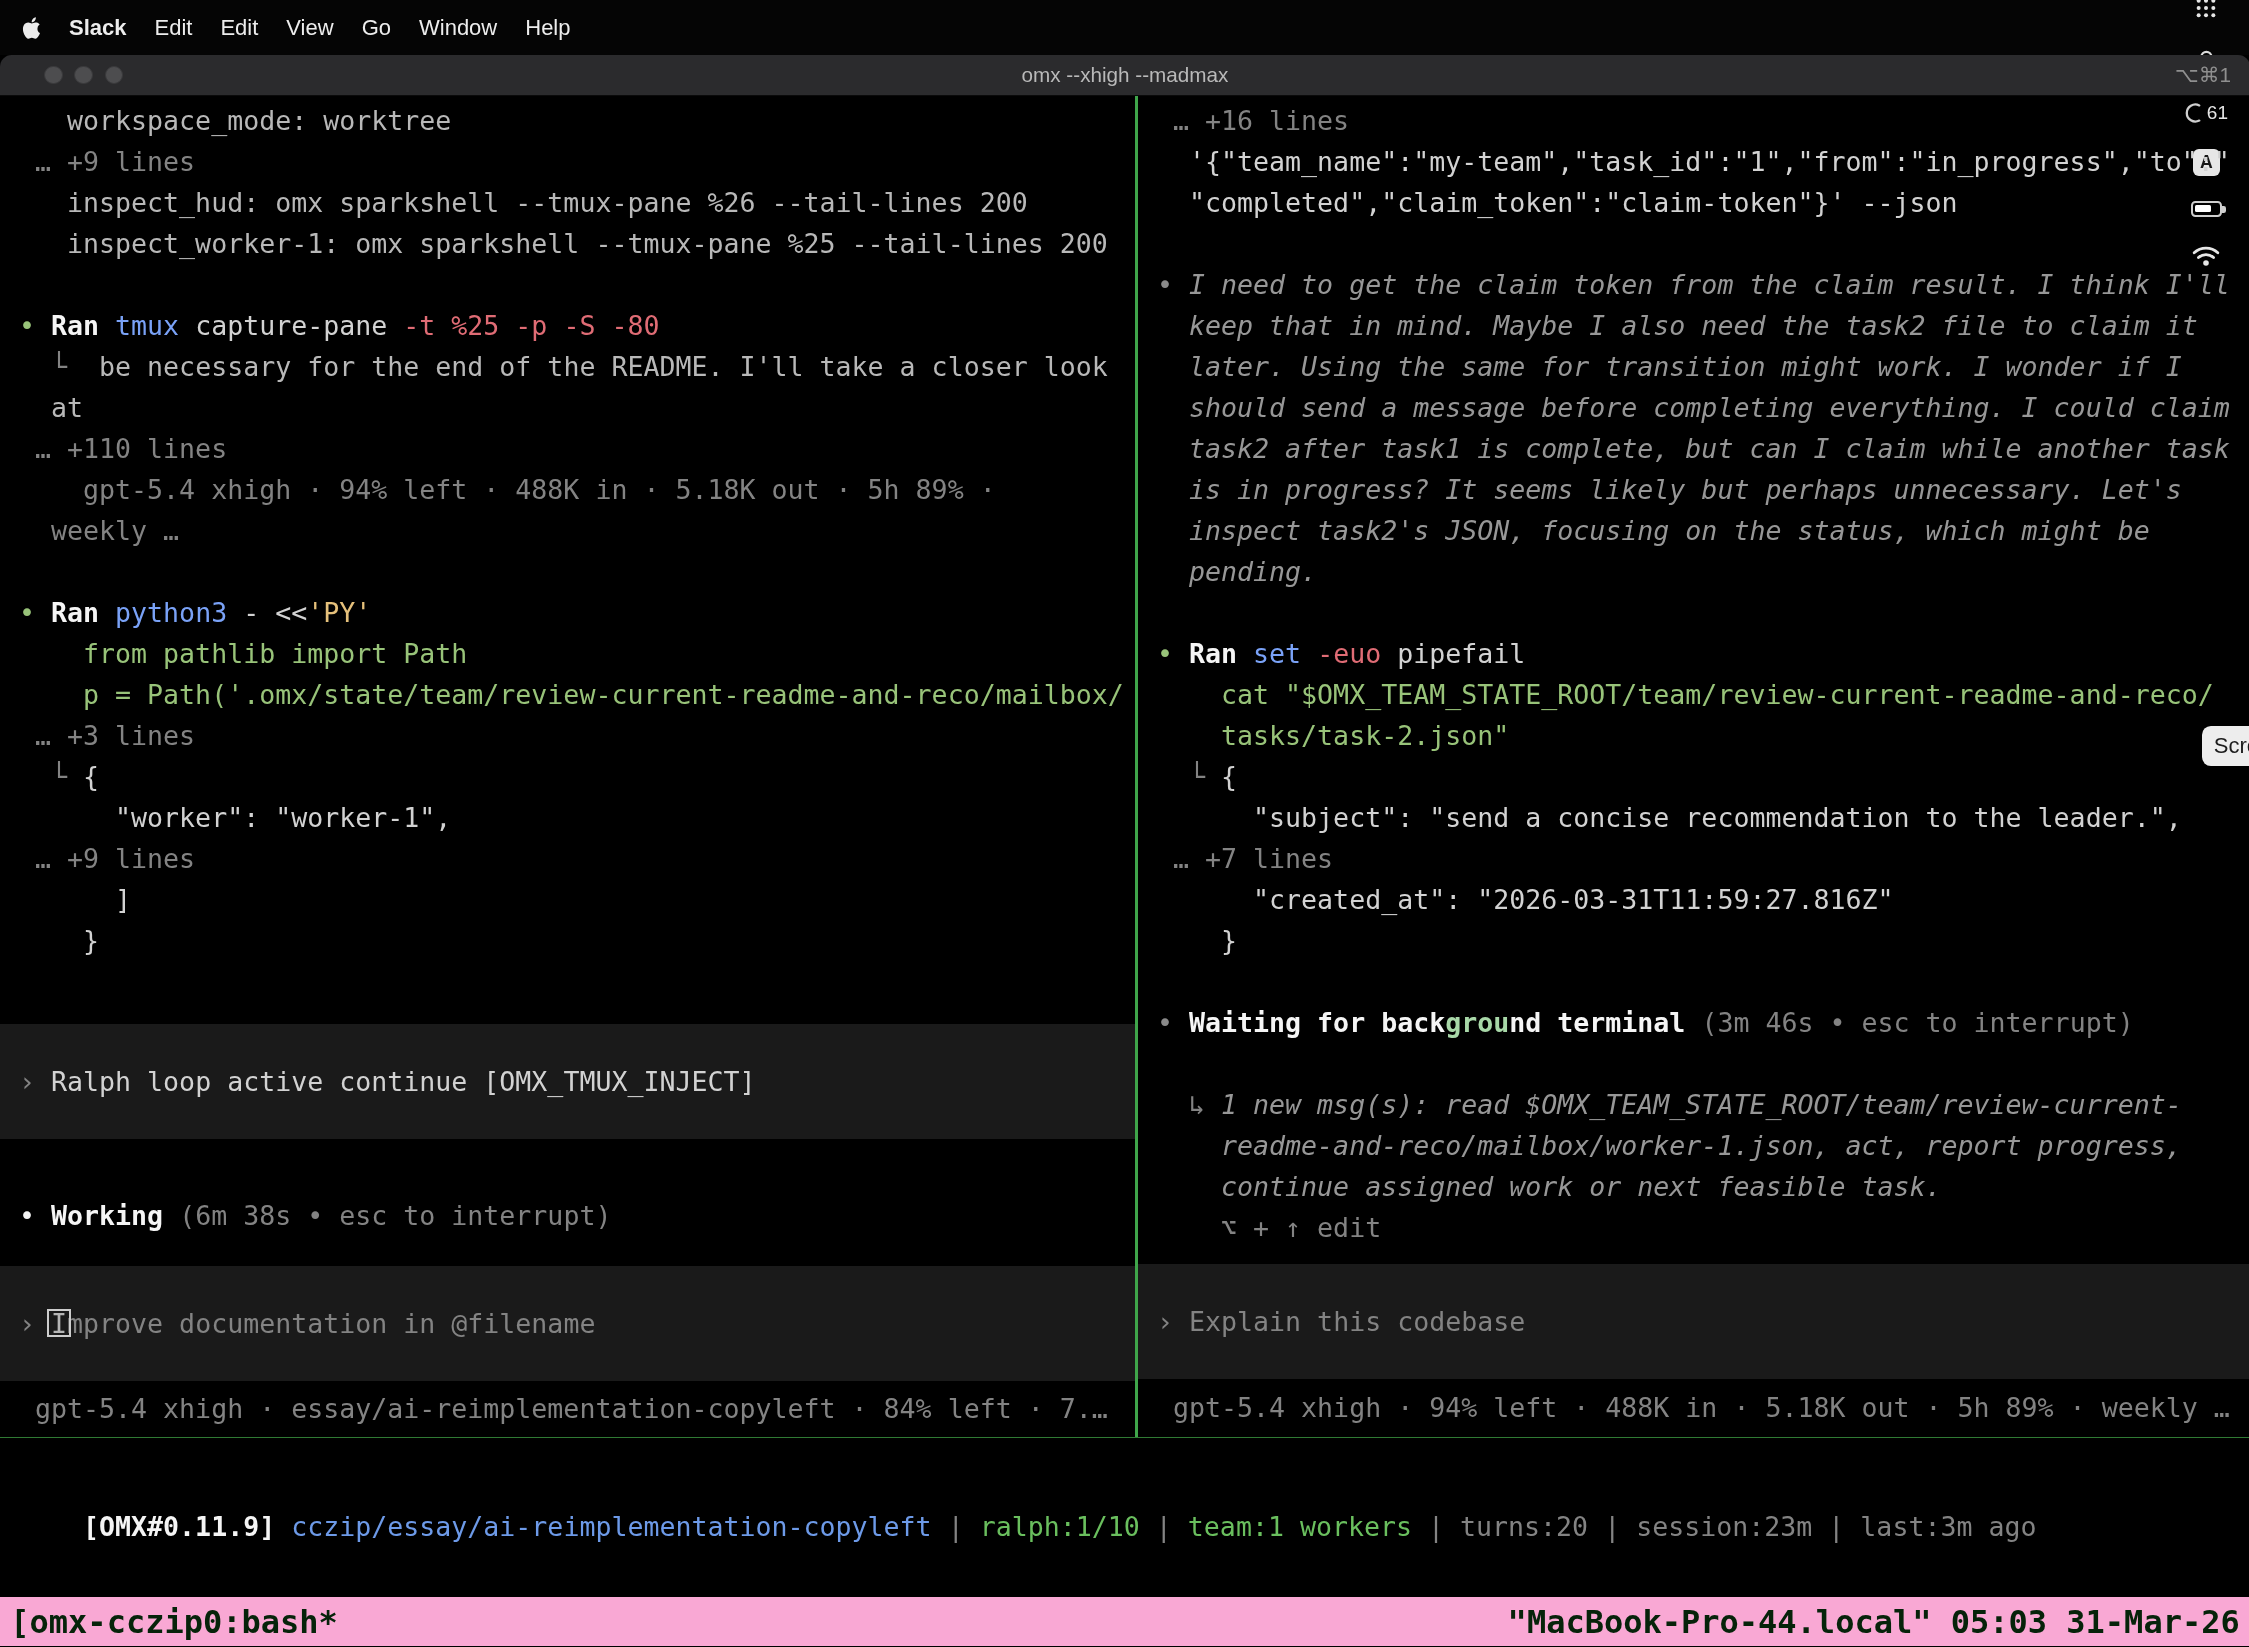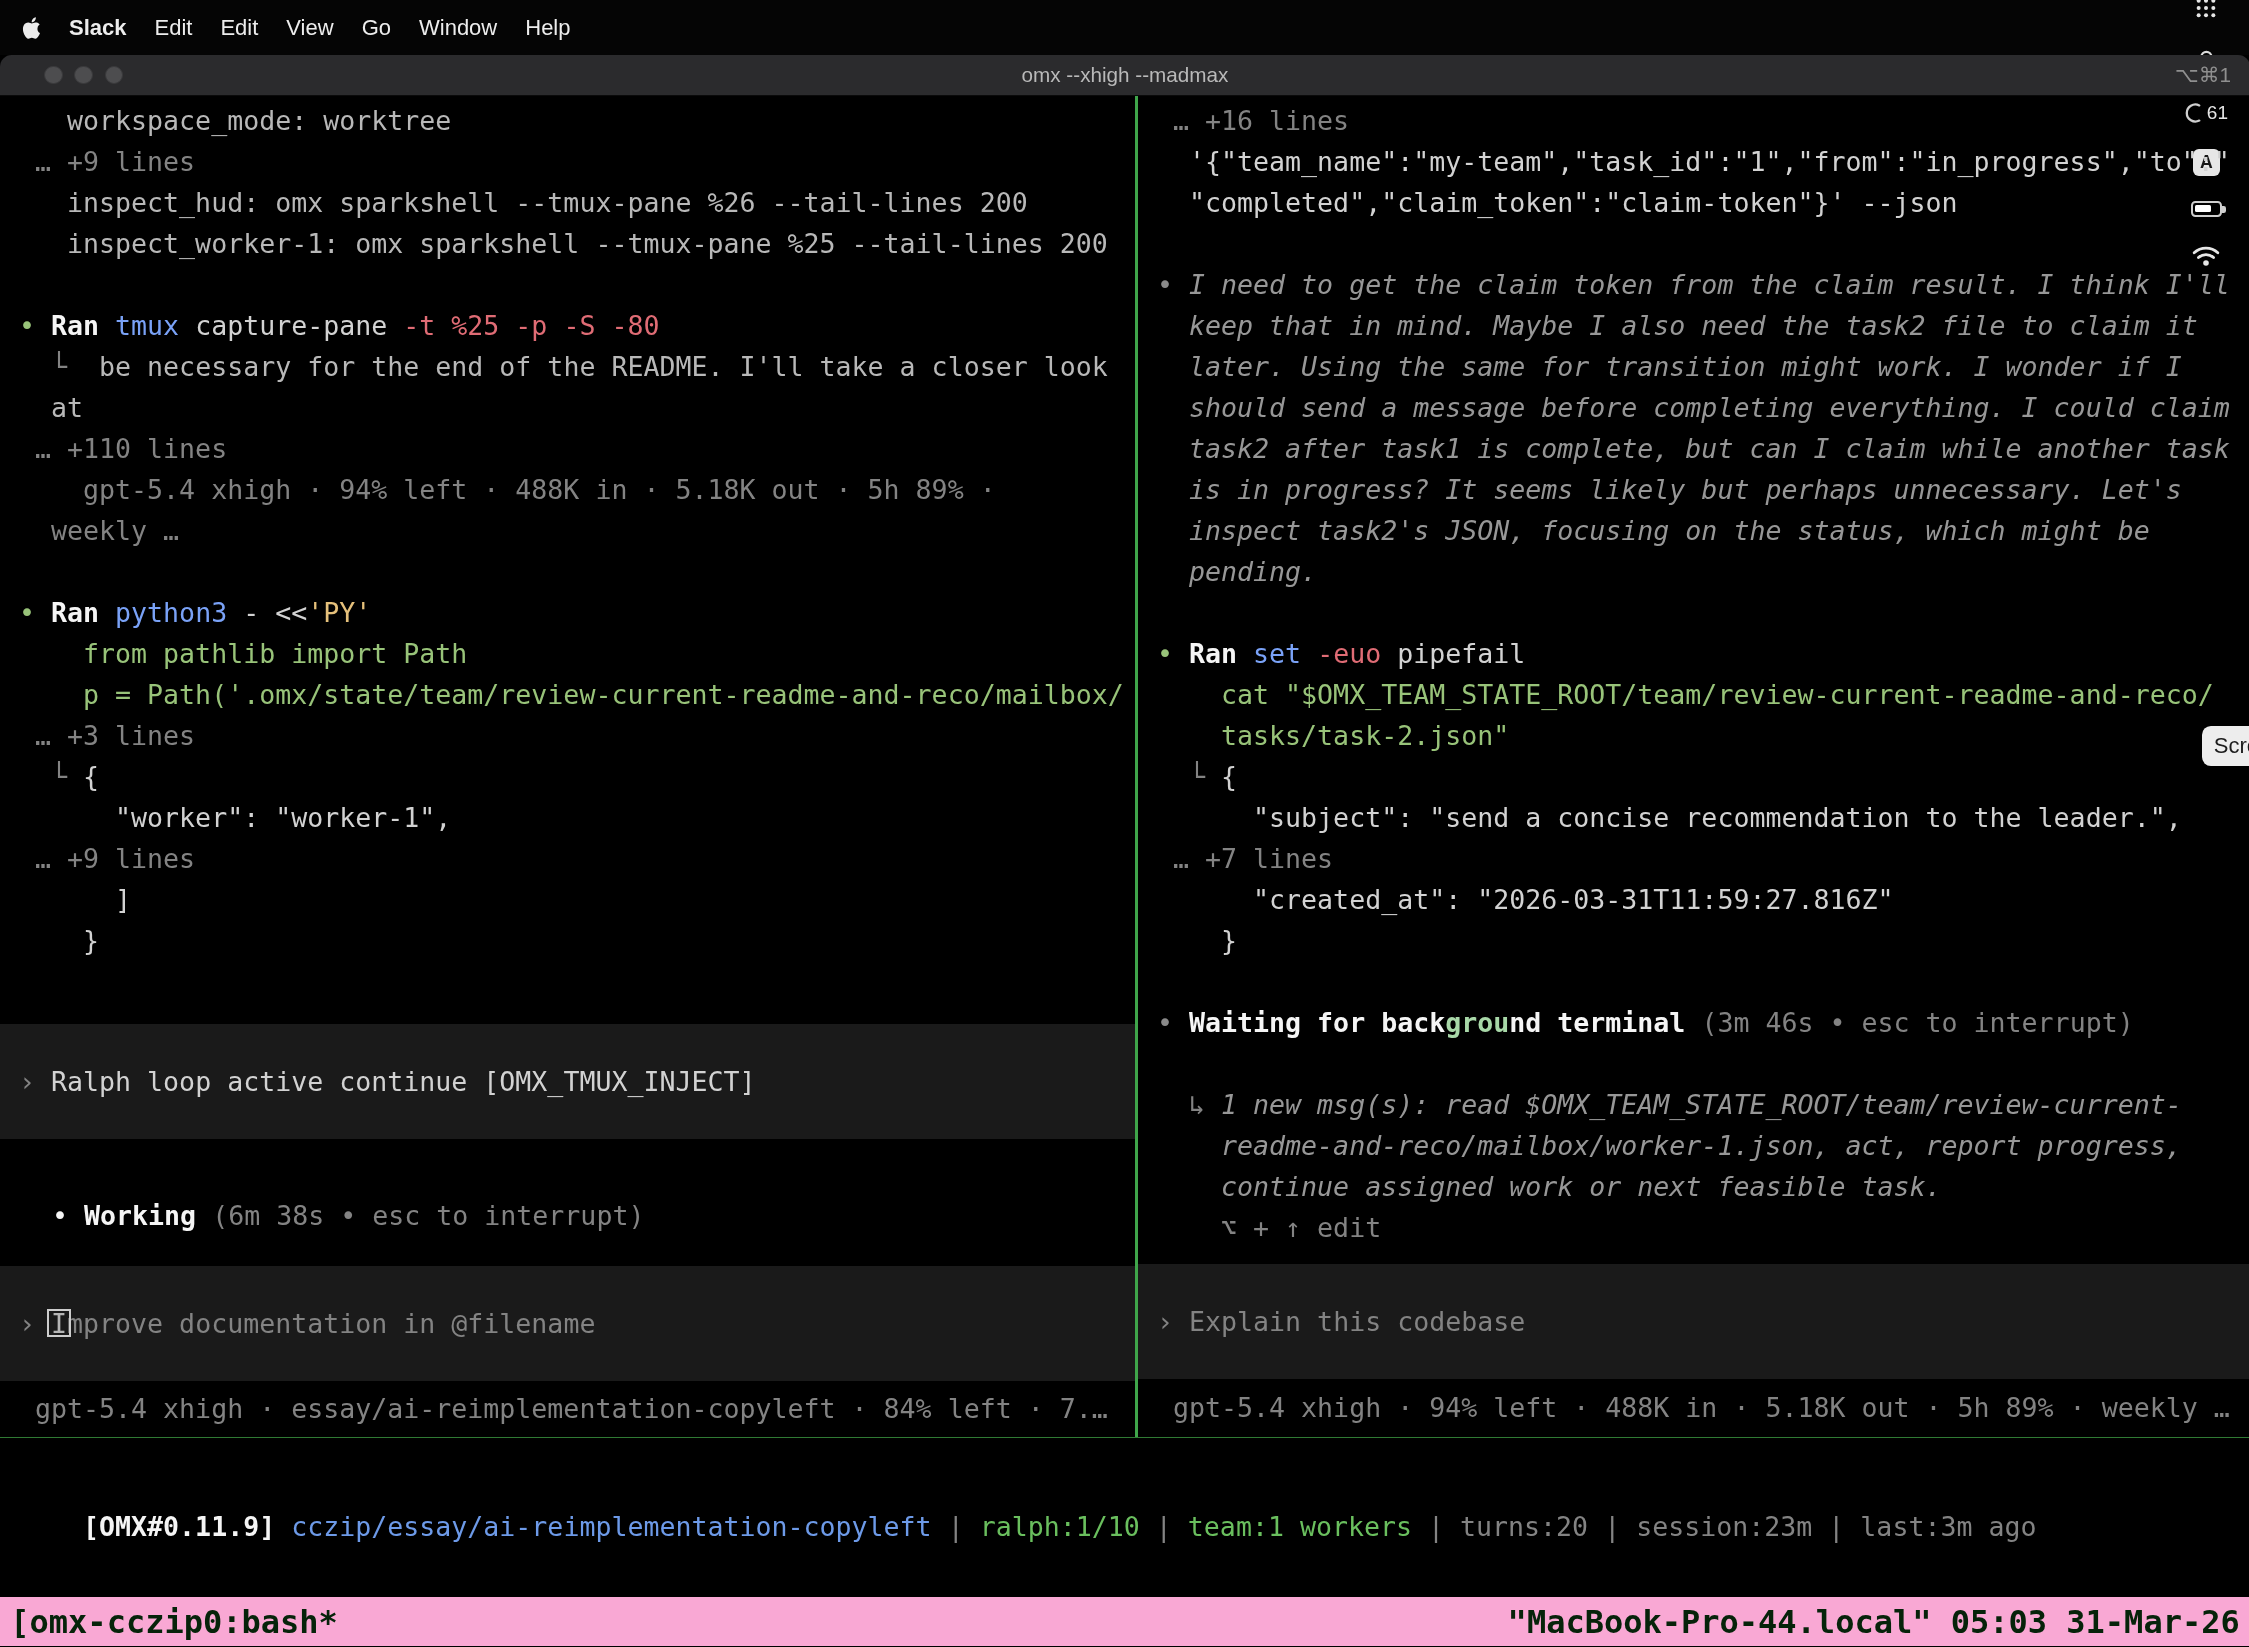--- a/index.html
+++ b/index.html
@@ -54,21 +54,21 @@
   .cy  { color:#7aa2f7; }
   .rd  { color:#e06c75; }
   .yl  { color:#e5c07b; }
   .gn  { color:#98c379; }
   .it  { color:#979797; font-style:italic; }
   .bul-g { color:#98c379; }
   .bul-d { color:#8a8a8a; }
   .bul-w { color:#f5f5f5; }
   .shim { color:#a8d8a8; font-weight:bold; }
 
-  .m30 { margin-top:22px; } .m76 { margin-top:56px;margin-left:33px; } .m40 { margin-top:29.5px; }
+  .m30 { margin-top:22px; } .m76 { margin-top:56px; } .m40 { margin-top:29.5px; }
   .m22 { margin-top:16px; } .m10 { margin-top:7.4px; }
 
   .cursor { position:relative; color:#b5b5b5; }
   .cursor::after { content:""; position:absolute; left:-3.7px; right:-3.7px; top:1.5px; bottom:1.5px;
                    border:2.2px solid #cdcdcd; }
 
   
   .hud { height:159px; padding:26.6px 0 0 19px; }
   .hud-line { font-size:26.6px; line-height:41px; white-space:pre; }
   .hud-line span { white-space:pre; }

